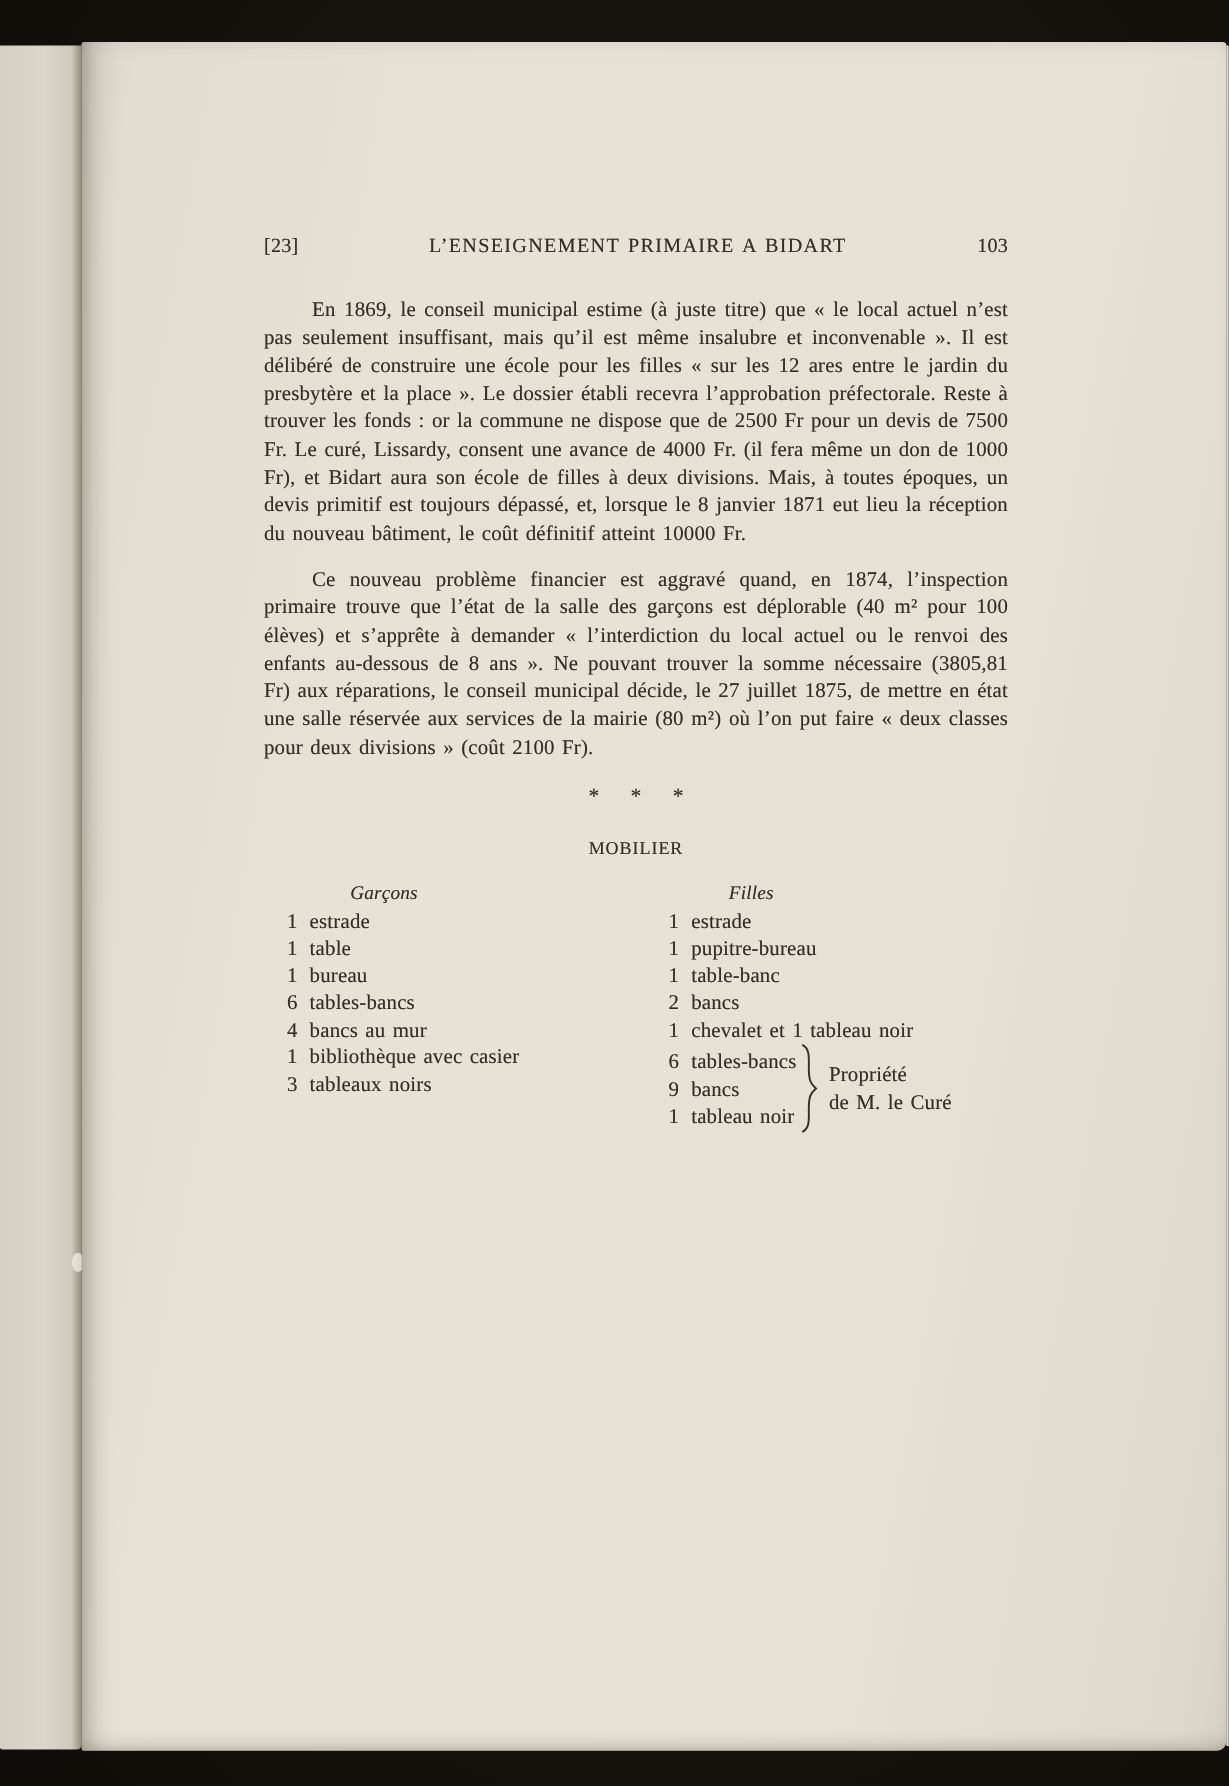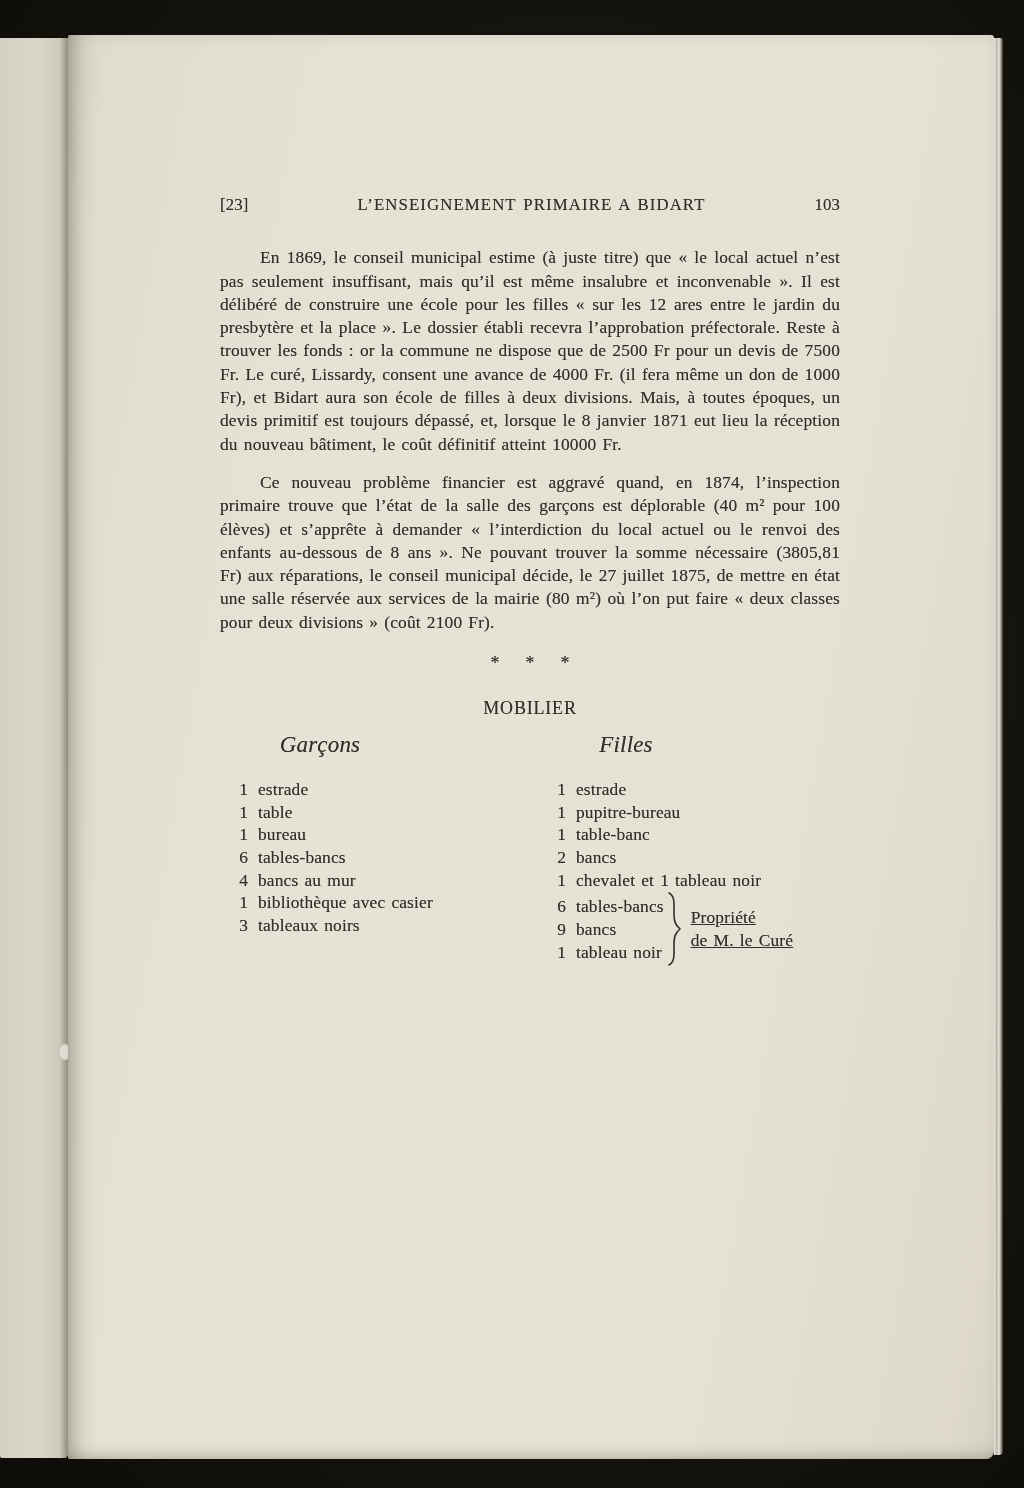--- a/index.html
+++ b/index.html
@@ -22,20 +22,21 @@
     position: absolute; left: 60px; top: 1044px; width: 10px; height: 16px;
     background: #f0eee7; border-radius: 50%; opacity: .75; filter: blur(.4px);
   }
   
   .page {
     position: absolute; left: 68px; top: 35px; width: 926px; height: 1424px;
     background: linear-gradient(100deg, #d7d3c6 0%, #e0dcd0 4%, #e6e2d6 28%, #e5e1d5 72%, #ded9cc 96%, #d5d1c4 100%);
     box-shadow: inset 16px 0 24px -14px rgba(70, 64, 46, 0.5),
                 inset 0 -10px 18px -12px rgba(70, 64, 46, 0.4);
     border-radius: 2px 3px 8px 2px;
+    padding-left: 28px;
   }
   
   .page-stack {
     position: absolute; right: -9px; top: 3px; bottom: 4px; width: 9px;
     background: linear-gradient(to right, #eceadf 0%, #b9b5a9 30%, #e9e6dc 55%, #a5a196 75%, #5a574c 92%, #2a2821 100%);
     border-radius: 0 3px 4px 0;
   }
   .content {
     position: absolute; left: 152px; top: 158px; width: 620px;
     color: #332e27;
@@ -51,38 +52,38 @@
   .para {
     margin: 0 0 15px 0;
     text-align: justify; text-indent: 40px;
   }
   .para.noindent { text-indent: 0; }
   .separator {
     text-align: center; letter-spacing: 10px; font-size: 18px;
     margin: 18px 0 22px 0; text-indent: 10px;
   }
   .mobilier-title {
-    text-align: center; letter-spacing: 0.8px; font-size: 18px;
+    text-align: center; letter-spacing: 0.8px; font-size: 15px;
     margin: 10px 0 12px 0;
   }
   .columns { display: flex; margin-top: 2px; }
   .col-garcons { width: 318px; flex: none; }
   .col-filles { flex: 1; }
   .col-header {
-    font-style: italic; text-align: center; font-size: 23px;
-    margin-bottom: 22px;
+    font-style: italic; text-align: center; font-size: 16px;
+    margin-bottom: 0;
   }
   .col-garcons .col-header { width: 200px; }
   .col-filles  .col-header { width: 176px; }
   .item-row { display: flex; line-height: 22.7px; }
   .qty { flex: none; width: 28px; text-align: right; margin-right: 10px; }
   .brace-group { display: flex; align-items: center; }
   .braced-rows { flex: none; }
   .brace-svg { flex: none; margin-left: 2px; display: block; }
-  .brace-note { margin-left: 9px; line-height: 23.5px; text-decoration: underline; }
+  .brace-note { margin-left: 9px; line-height: 23.5px; }
 </style>
 </head>
 <body>
 
 <div class="scene">
   <div class="facing-page"></div>
   <div class="blemish"></div>
 
   <div class="page">
     <div class="page-stack"></div>

